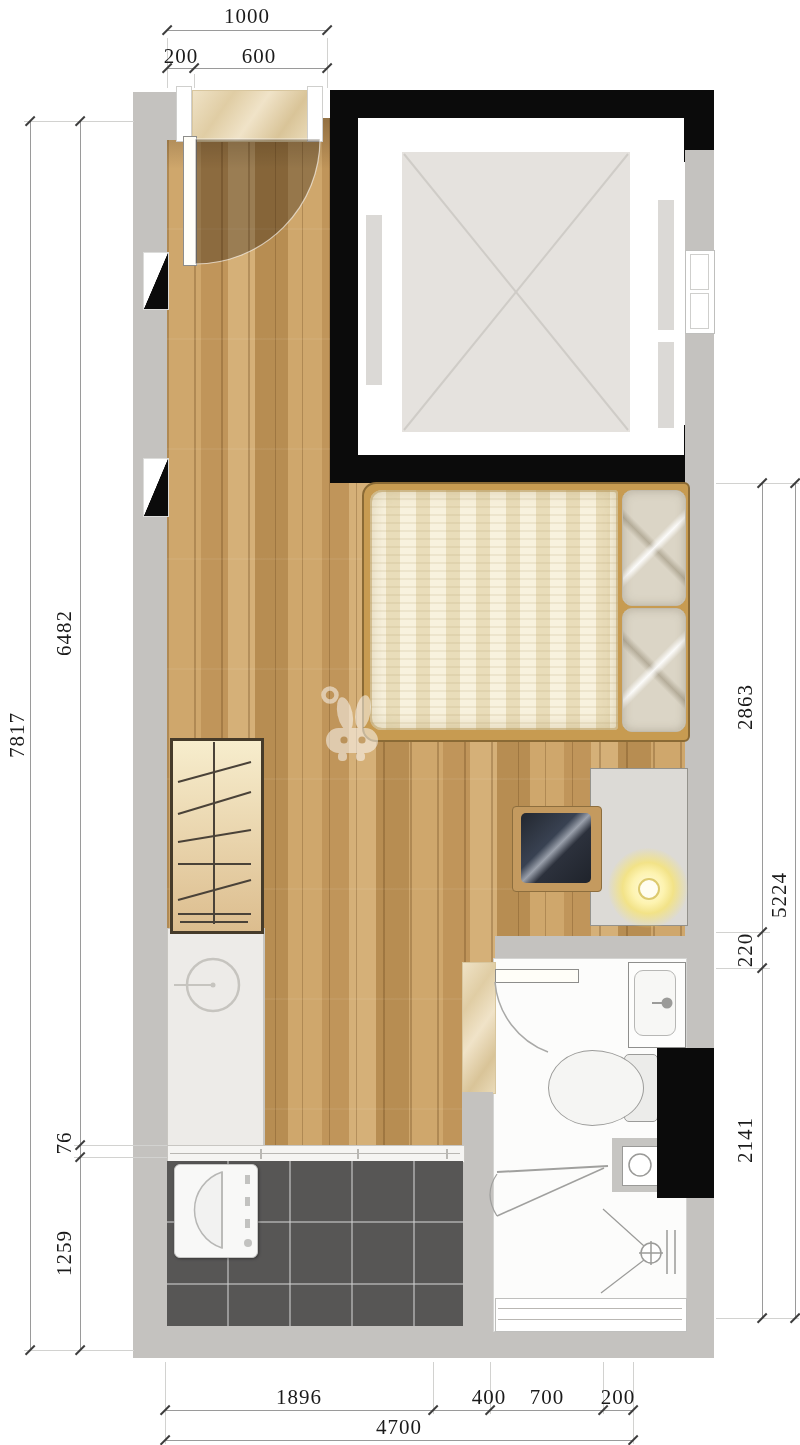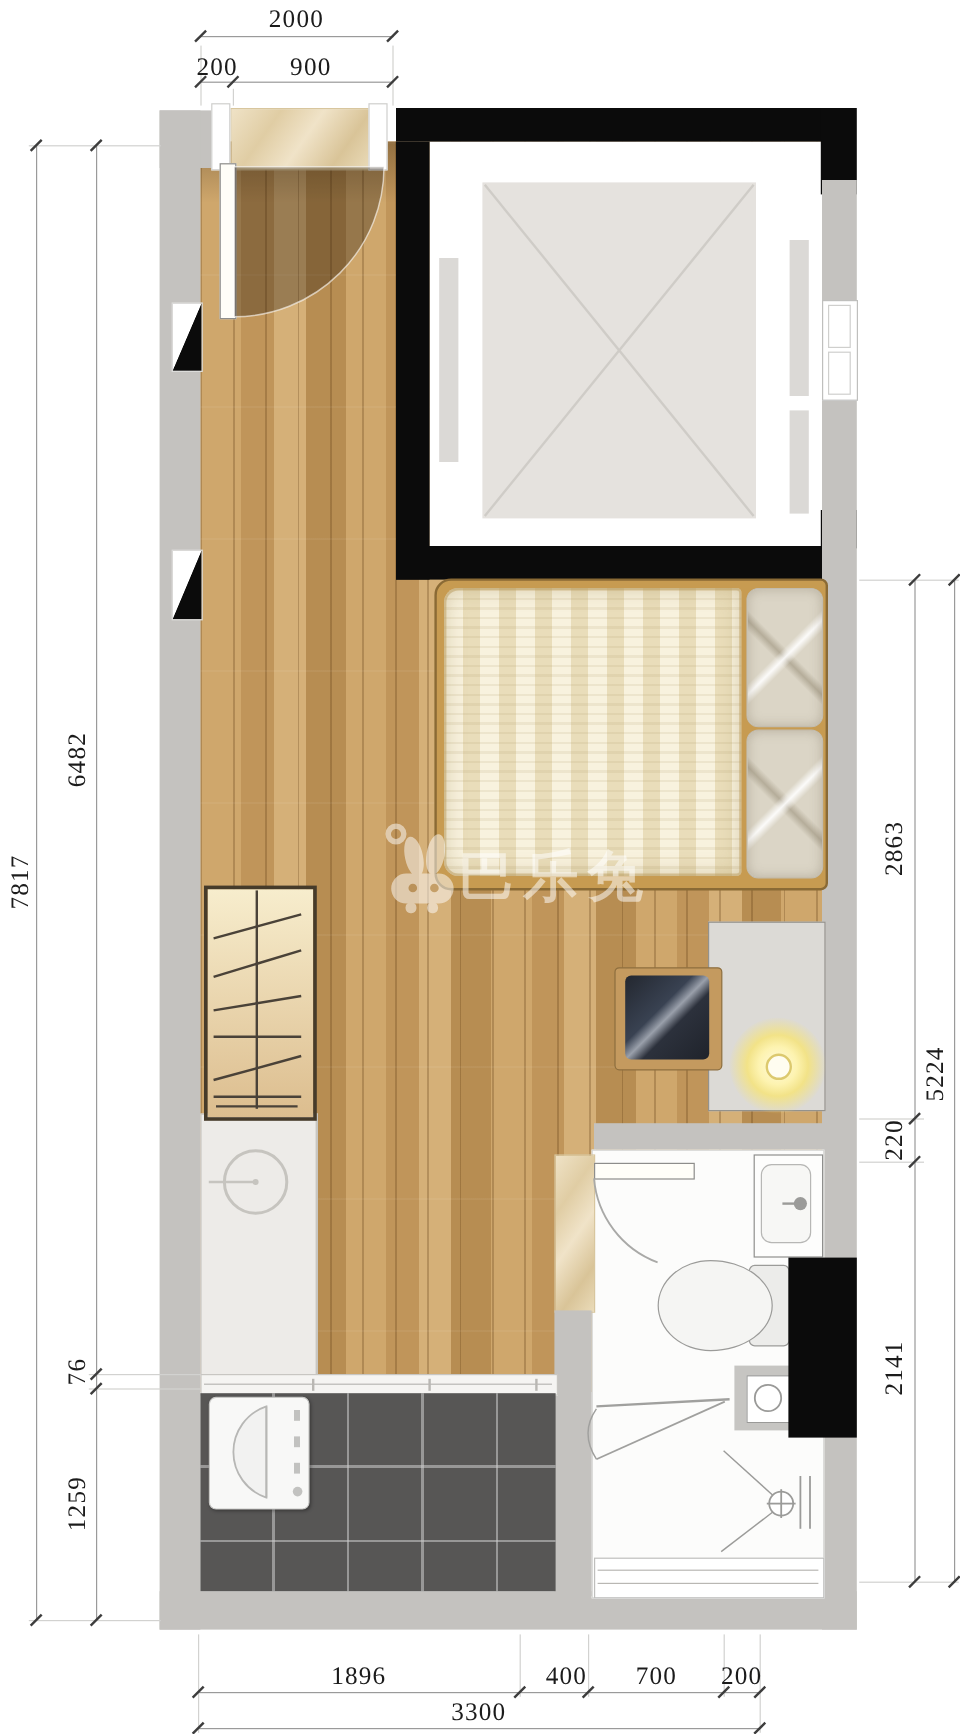--- a/index.html
+++ b/index.html
@@ -239,35 +239,34 @@
   <svg class="overlay-svg" style="left:320px;top:682px;" width="60" height="80" viewBox="0 0 60 80" opacity="0.5">
     <circle cx="10" cy="13" r="6.5" fill="none" stroke="#ffffff" stroke-width="4.5"></circle>
     <ellipse cx="25" cy="32" rx="7.5" ry="17" transform="rotate(-12 25 32)" fill="#ffffff"></ellipse>
     <ellipse cx="43" cy="30" rx="7.5" ry="17" transform="rotate(10 43 30)" fill="#ffffff"></ellipse>
     <rect x="6" y="46" width="52" height="25" rx="12.5" fill="#ffffff"></rect>
     <circle cx="24" cy="58" r="3.6" fill="#b6905a"></circle>
     <circle cx="42" cy="58" r="3.6" fill="#b6905a"></circle>
     <rect x="18" y="70" width="9" height="9" rx="4" fill="#ffffff"></rect>
     <rect x="36" y="70" width="9" height="9" rx="4" fill="#ffffff"></rect>
   </svg>
-  <div class="wm-text" style="left:382px;top:700px;">巴乐兔</div>
 
   <div class="dline" style="left:167px;top:30px;width:161px;height:1px;"></div>
   <div class="dline" style="left:167px;top:68px;width:161px;height:1px;"></div>
   <div class="wit" style="left:167px;top:38px;width:1px;height:50px;"></div>
   <div class="wit" style="left:194px;top:74px;width:1px;height:14px;"></div>
   <div class="wit" style="left:327px;top:38px;width:1px;height:50px;"></div>
   <div class="tick" style="left:167px;top:30px;"></div>
   <div class="tick" style="left:327px;top:30px;"></div>
   <div class="tick" style="left:167px;top:68px;"></div>
   <div class="tick" style="left:194px;top:68px;"></div>
   <div class="tick" style="left:327px;top:68px;"></div>
-  <div class="dim" style="left:247px;top:16px;">2000</div>
+  <div class="dim" style="left:247px;top:16px;">1000</div>
   <div class="dim" style="left:181px;top:56px;">200</div>
-  <div class="dim" style="left:259px;top:56px;">900</div>
+  <div class="dim" style="left:259px;top:56px;">600</div>
 
   <div class="dline" style="left:30px;top:121px;width:1px;height:1229px;"></div>
   <div class="dline" style="left:80px;top:121px;width:1px;height:1229px;"></div>
   <div class="wit" style="left:24px;top:121px;width:110px;height:1px;"></div>
   <div class="wit" style="left:74px;top:1145px;width:93px;height:1px;"></div>
   <div class="wit" style="left:74px;top:1157px;width:93px;height:1px;"></div>
   <div class="wit" style="left:24px;top:1350px;width:110px;height:1px;"></div>
   <div class="tick" style="left:30px;top:121px;"></div>
   <div class="tick" style="left:30px;top:1350px;"></div>
   <div class="tick" style="left:80px;top:121px;"></div>
@@ -304,18 +303,18 @@
   <div class="wit" style="left:603px;top:1362px;width:1px;height:52px;"></div>
   <div class="wit" style="left:633px;top:1362px;width:1px;height:82px;"></div>
   <div class="tick" style="left:165px;top:1410px;"></div>
   <div class="tick" style="left:433px;top:1410px;"></div>
   <div class="tick" style="left:490px;top:1410px;"></div>
   <div class="tick" style="left:603px;top:1410px;"></div>
   <div class="tick" style="left:633px;top:1410px;"></div>
   <div class="tick" style="left:165px;top:1440px;"></div>
   <div class="tick" style="left:633px;top:1440px;"></div>
   <div class="dim" style="left:299px;top:1397px;">1896</div>
-  <div class="dim" style="left:472px;top:1397px;">400</div>
+  <div class="dim" style="left:489px;top:1397px;">400</div>
   <div class="dim" style="left:547px;top:1397px;">700</div>
   <div class="dim" style="left:618px;top:1397px;">200</div>
-  <div class="dim" style="left:399px;top:1427px;">3300</div>
+  <div class="dim" style="left:399px;top:1427px;">4700</div>
 
 </div>
 
 </body></html>

